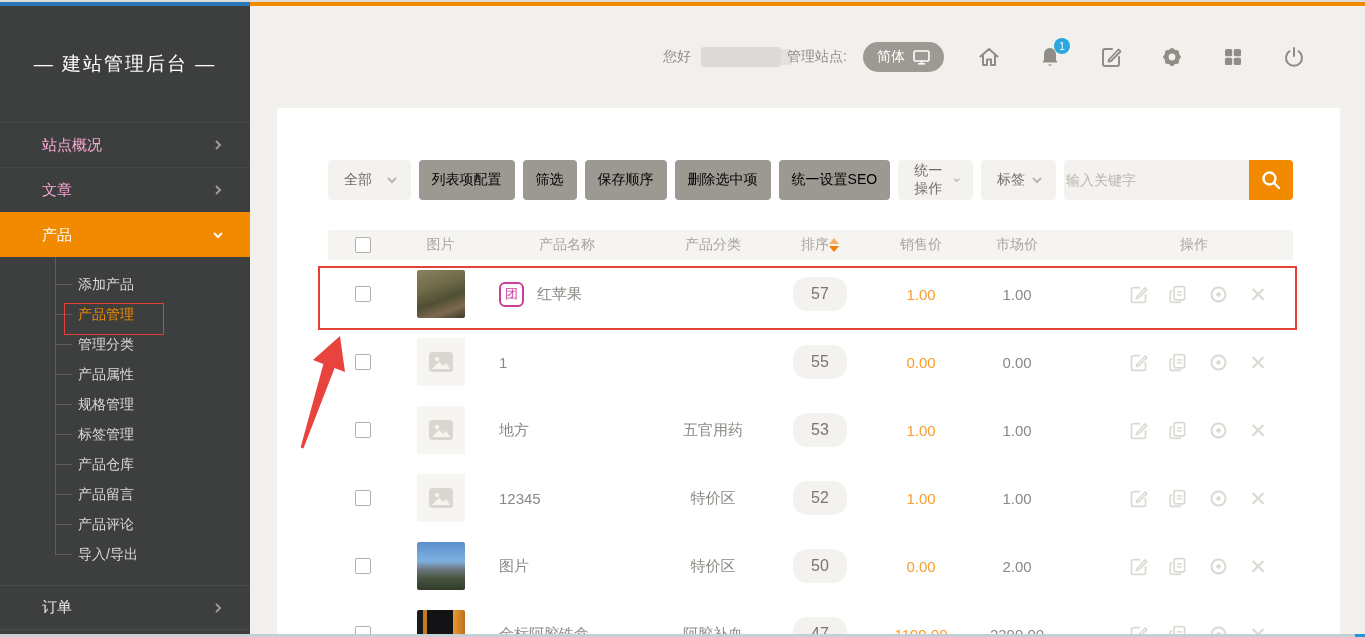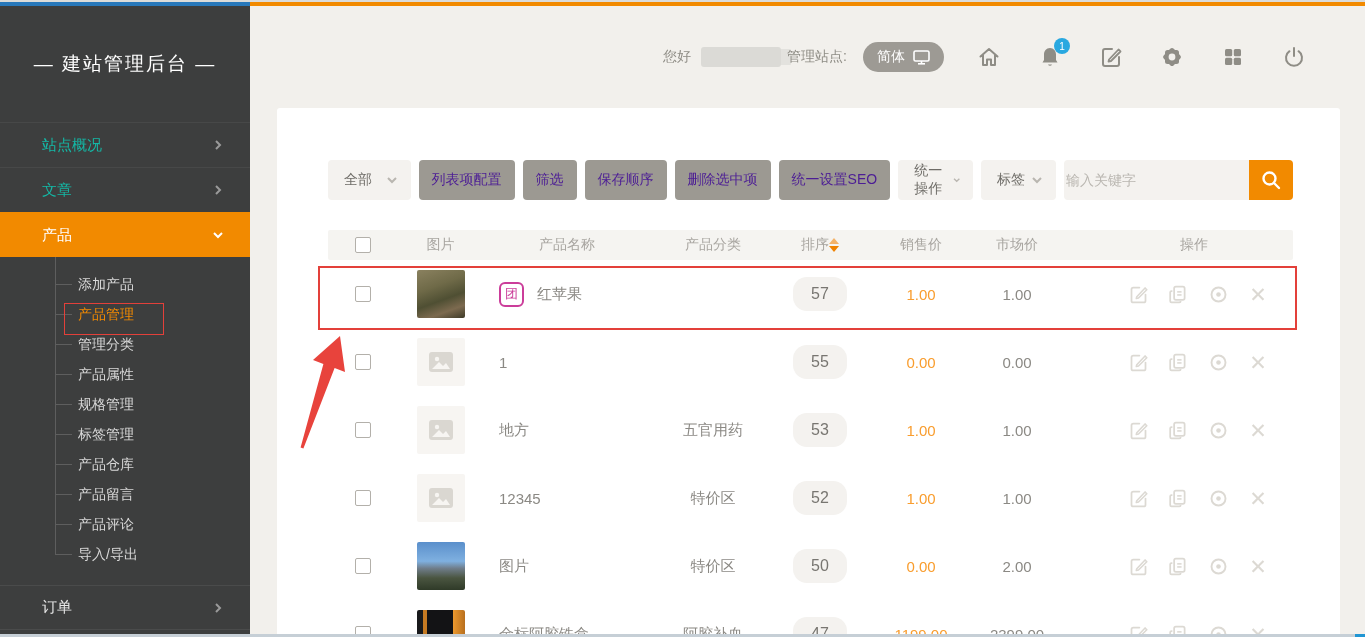--- a/index.html
+++ b/index.html
@@ -14,21 +14,21 @@
 
   
   .bottomstrip { position:absolute; bottom:0; left:0; right:0; height:3px; background:#c6cfd6; z-index:60; }
   .bottomstrip .blue-end { position:absolute; right:0; top:0; width:10px; height:3px; background:#2196d3; }
 
   
   .sidebar { position:absolute; top:6px; left:0; width:250px; height:628px; background:#3d3e3e; z-index:10; }
   .sidebar-title { height:116px; display:flex; align-items:center; justify-content:center;
     color:#ffffff; font-size:19px; letter-spacing:2px; }
   .nav-item { height:45px; display:flex; align-items:center; justify-content:space-between;
-    padding:0 26px 0 42px; color:#14b8a6; font-size:15px; border-top:1px solid #474848; cursor:pointer; }
+    padding:0 26px 0 42px; color:#f9a8d4; font-size:15px; border-top:1px solid #474848; cursor:pointer; }
   .nav-item .chev { width:12px; height:12px; stroke:#9a9a9a; stroke-width:2; fill:none; }
   .nav-item.active { background:#f28a00; color:#fff; border-top-color:#f28a00; }
   .nav-item.active .chev { stroke:#ffffff; }
   .submenu { list-style:none; position:relative; padding:12px 0 16px 0; background:#3d3e3e; }
   .submenu::before { content:""; position:absolute; left:55px; top:0; bottom:30px; width:1px; background:#5e5e5e; }
   .submenu li { position:relative; height:30px; line-height:30px; padding-left:78px;
     color:#d9d9d9; font-size:14px; cursor:pointer; }
   .submenu li::before { content:""; position:absolute; left:55px; top:15px; width:17px; height:1px; background:#5e5e5e; }
   .submenu li.active { color:#f28a00; }
   .nav-item.orders { border-top:1px solid #4a4b4b; border-bottom:1px solid #4a4b4b; color:#e8e8e8; }
@@ -54,21 +54,21 @@
   .panel { position:absolute; left:27px; top:102px; width:1063px; height:600px; background:#ffffff;
     border-radius:3px; padding:52px 47px 0 51px; }
 
   .toolbar { display:flex; align-items:center; gap:8px; height:40px; }
   .dropdown { display:flex; align-items:center; justify-content:space-between; height:40px;
     background:#f4f2ef; border-radius:4px; padding:0 12px 0 16px; color:#6e6c67; font-size:14px; cursor:pointer; }
   .dropdown .chev { width:14px; height:14px; stroke:#b9b6b0; stroke-width:2; fill:none; }
   .dd-all { width:128px; }
   .dd-wide { width:114px; }
   .gbtn { height:40px; padding:0 13px; border:none; border-radius:4px; background:#9c9992;
-    color:#4c1d95; font-size:14px; cursor:pointer; white-space:nowrap; }
+    color:#000000; font-size:14px; cursor:pointer; white-space:nowrap; }
   .searchbox { flex:1; display:flex; height:40px; }
   .search-input { flex:1; min-width:0; height:40px; border:none; outline:none; background:#f4f2ef;
     border-radius:4px 0 0 4px; padding:0 2px; font-size:14px; color:#6e6c67; }
   .search-input::placeholder { color:#b9b6b0; }
   .search-btn { width:44px; height:40px; border:none; border-radius:0 4px 4px 0; background:#f28a00;
     display:flex; align-items:center; justify-content:center; cursor:pointer; }
 
   
   .grid-row { display:grid; grid-template-columns:70px 85px 168px 124px 90px 112px 80px 1fr; align-items:center; }
   .thead { height:30px; margin-top:30px; background:#f5f4f1; border-radius:2px; color:#a8a5a0; font-size:14px; }

